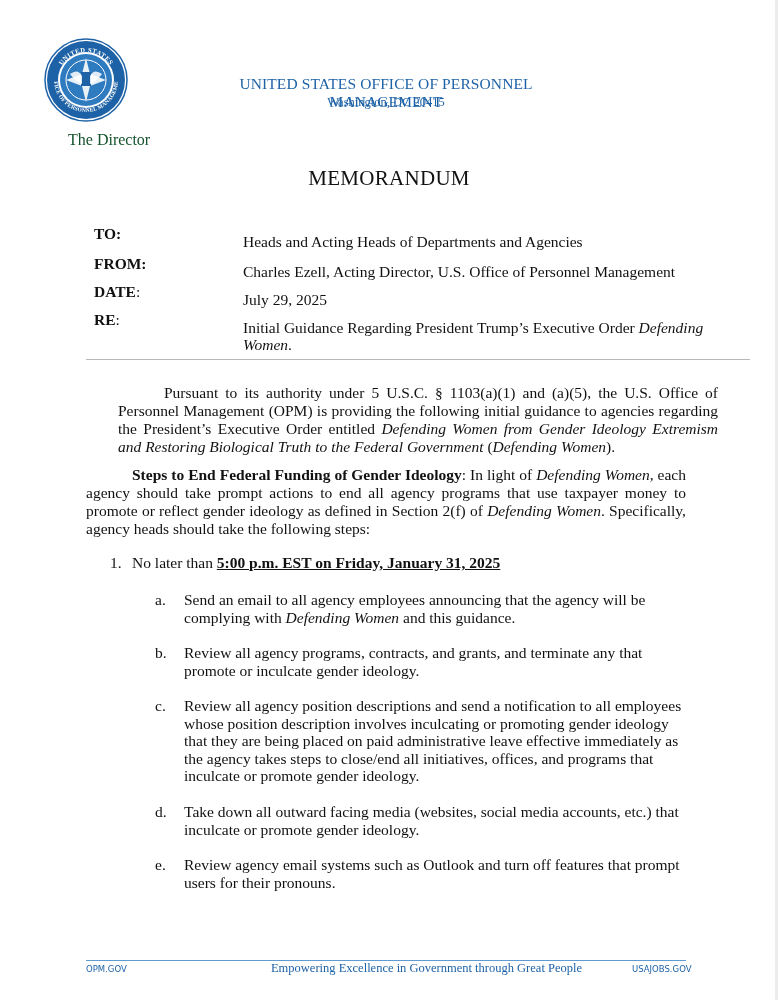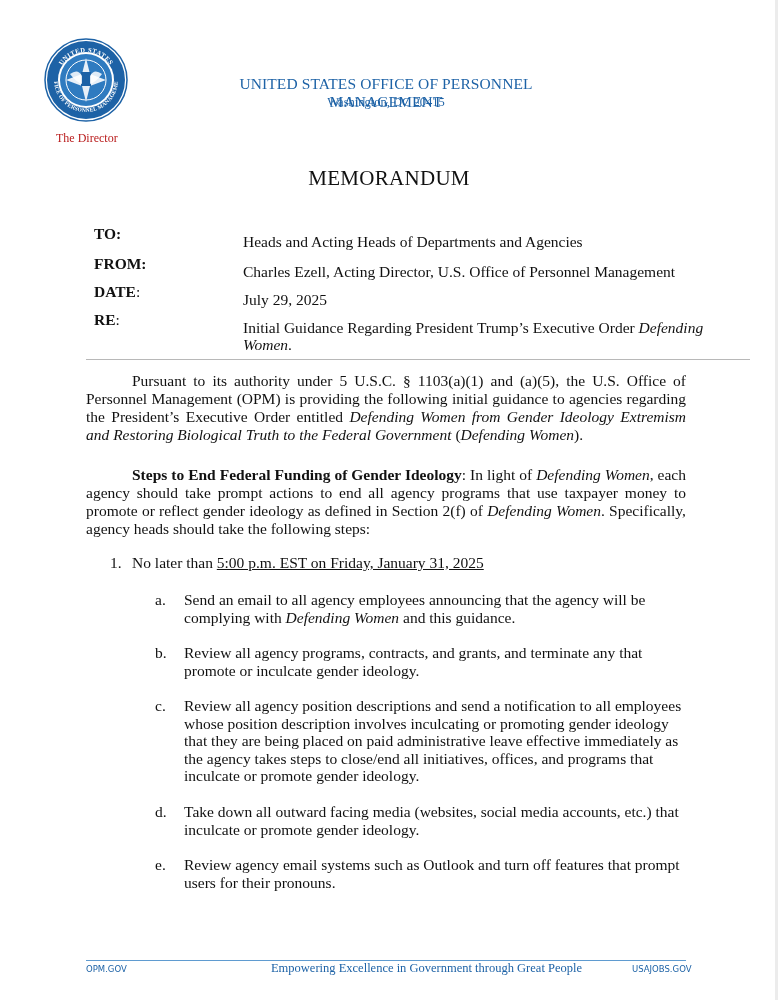--- a/index.html
+++ b/index.html
@@ -2,21 +2,21 @@
 <html><head>
 <meta charset="utf-8">
 <style>
   html, body { margin:0; padding:0; background:#ffffff; }
   body { width:778px; height:1000px; position:relative; overflow:hidden;
          font-family:"Liberation Serif", "DejaVu Serif", serif; color:#111; }
   .page-edge { position:absolute; top:0; right:0; width:3px; height:1000px; background:#ececec; }
 
   
   .seal { position:absolute; left:44px; top:38px; width:84px; height:84px; }
-  .director { position:absolute; left:56px; top:131px; font-size:12px; color:#b91c1c; }
+  .director { position:absolute; left:68px; top:131px; font-size:16px; color:#14532d; }
   .agency-title { position:absolute; left:190px; top:75px; width:392px; text-align:center;
                   font-size:15.5px; color:#1d62a6; letter-spacing:0.1px; }
   .agency-address { position:absolute; left:190px; top:95px; width:392px; text-align:center;
                     font-size:12.5px; color:#1d62a6; }
 
   .memo-title { position:absolute; left:0; width:778px; top:166px; text-align:center;
                 font-size:21px; color:#111; letter-spacing:0.3px; }
 
   
   .field { position:absolute; left:94px; width:640px; font-size:15.5px; line-height:17px; }
@@ -24,21 +24,21 @@
   .field .label .colon-plain { font-weight:normal; }
   .field .value { position:absolute; left:149px; top:8px; width:480px; }
 
   .rule { position:absolute; left:86px; top:359px; width:664px; height:1px; background:#b8b8b8; }
 
   
   .para { position:absolute; left:86px; width:600px; font-size:15.5px; line-height:18px; text-align:justify; }
   .para .indent { display:inline-block; width:46px; }
   .step-one { position:absolute; left:110px; top:554px; font-size:15.5px; }
   .step-one .num { display:inline-block; width:22px; }
-  .step-one .deadline { font-weight:normal; text-decoration:underline;margin-top:41px; }
+  .step-one .deadline { font-weight:bold; text-decoration:underline;margin-top:41px; }
 
   .sub { position:absolute; left:155px; width:520px; font-size:15.5px; line-height:17.5px; }
   .sub .letter { position:absolute; left:0; top:0; }
   .sub .text { position:absolute; left:23px; top:0; width:500px;margin-left:6px; }
 
   
   .footer-line { position:absolute; left:86px; top:960px; width:600px; height:1px; background:#5f9bd0; }
   .footer-left { position:absolute; left:86px; top:964px; font-family:"DejaVu Sans", sans-serif;
                  font-size:8.5px; color:#1d62a6; }
   .footer-mid { position:absolute; left:190px; width:392px; top:961px; text-align:right;
@@ -94,21 +94,21 @@
   <span class="label"><span>DATE</span><span class="colon-plain">:</span></span>
   <span class="value">July 29, 2025</span>
 </div>
 <div class="field" style="top:311px;">
   <span class="label"><span>RE</span><span class="colon-plain">:</span></span>
   <span class="value"><span>Initial Guidance Regarding President Trump’s Executive Order </span><i>Defending Women</i><span>.</span></span>
 </div>
 
 <div class="rule"></div>
 
-<div class="para" style="top:372px;">
+<div class="para" style="top:384px;margin-left:32px;">
   <span class="indent"></span><span>Pursuant to its authority under 5 U.S.C. § 1103(a)(1) and (a)(5), the U.S. Office of Personnel Management (OPM) is providing the following initial guidance to agencies regarding the President’s Executive Order entitled </span><i>Defending Women from Gender Ideology Extremism and Restoring Biological Truth to the Federal Government</i><span> (</span><i>Defending Women</i><span>).</span>
 </div>
 
 <div class="para" style="top:466px;">
   <span class="indent"></span><b>Steps to End Federal Funding of Gender Ideology</b><span>: In light of </span><i>Defending Women</i><span>, each agency should take prompt actions to end all agency programs that use taxpayer money to promote or reflect gender ideology as defined in Section 2(f) of </span><i>Defending Women</i><span>. Specifically, agency heads should take the following steps:</span>
 </div>
 
 <div class="step-one">
   <span class="num">1.</span><span>No later than </span><span class="deadline">5:00 p.m. EST on Friday, January 31, 2025</span>
 </div>

